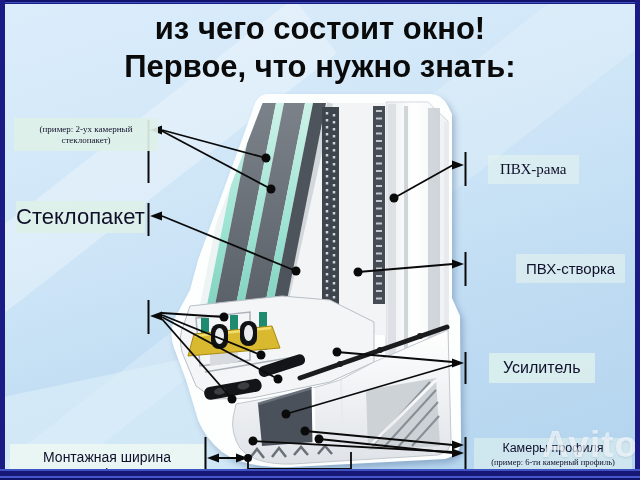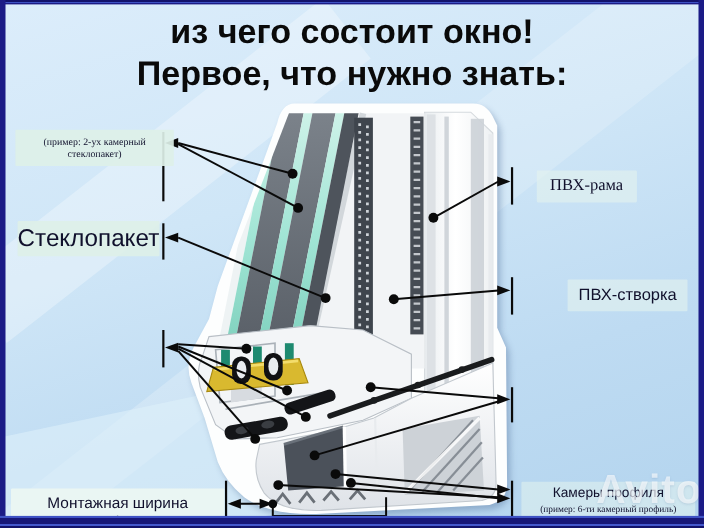--- a/index.html
+++ b/index.html
@@ -263,20 +263,23 @@
   </div>
 
   <div class="lbl lbl-pvc-frame">
     <div>ПВХ-рама</div>
   </div>
 
   <div class="lbl lbl-pvc-sash">
     <div>ПВХ-створка</div>
   </div>
 
+  <div class="lbl lbl-reinforcement">
+    <div>Усилитель</div>
+  </div>
 
   <div class="lbl lbl-profile-chambers">
     <div>Камеры профиля</div>
     <div class="note">(пример: 6-ти камерный профиль)</div>
   </div>
 
   <div class="watermark">Avito</div>
 
   <div class="border-bar b-top"></div>
   <div class="border-bar b-left"></div>

